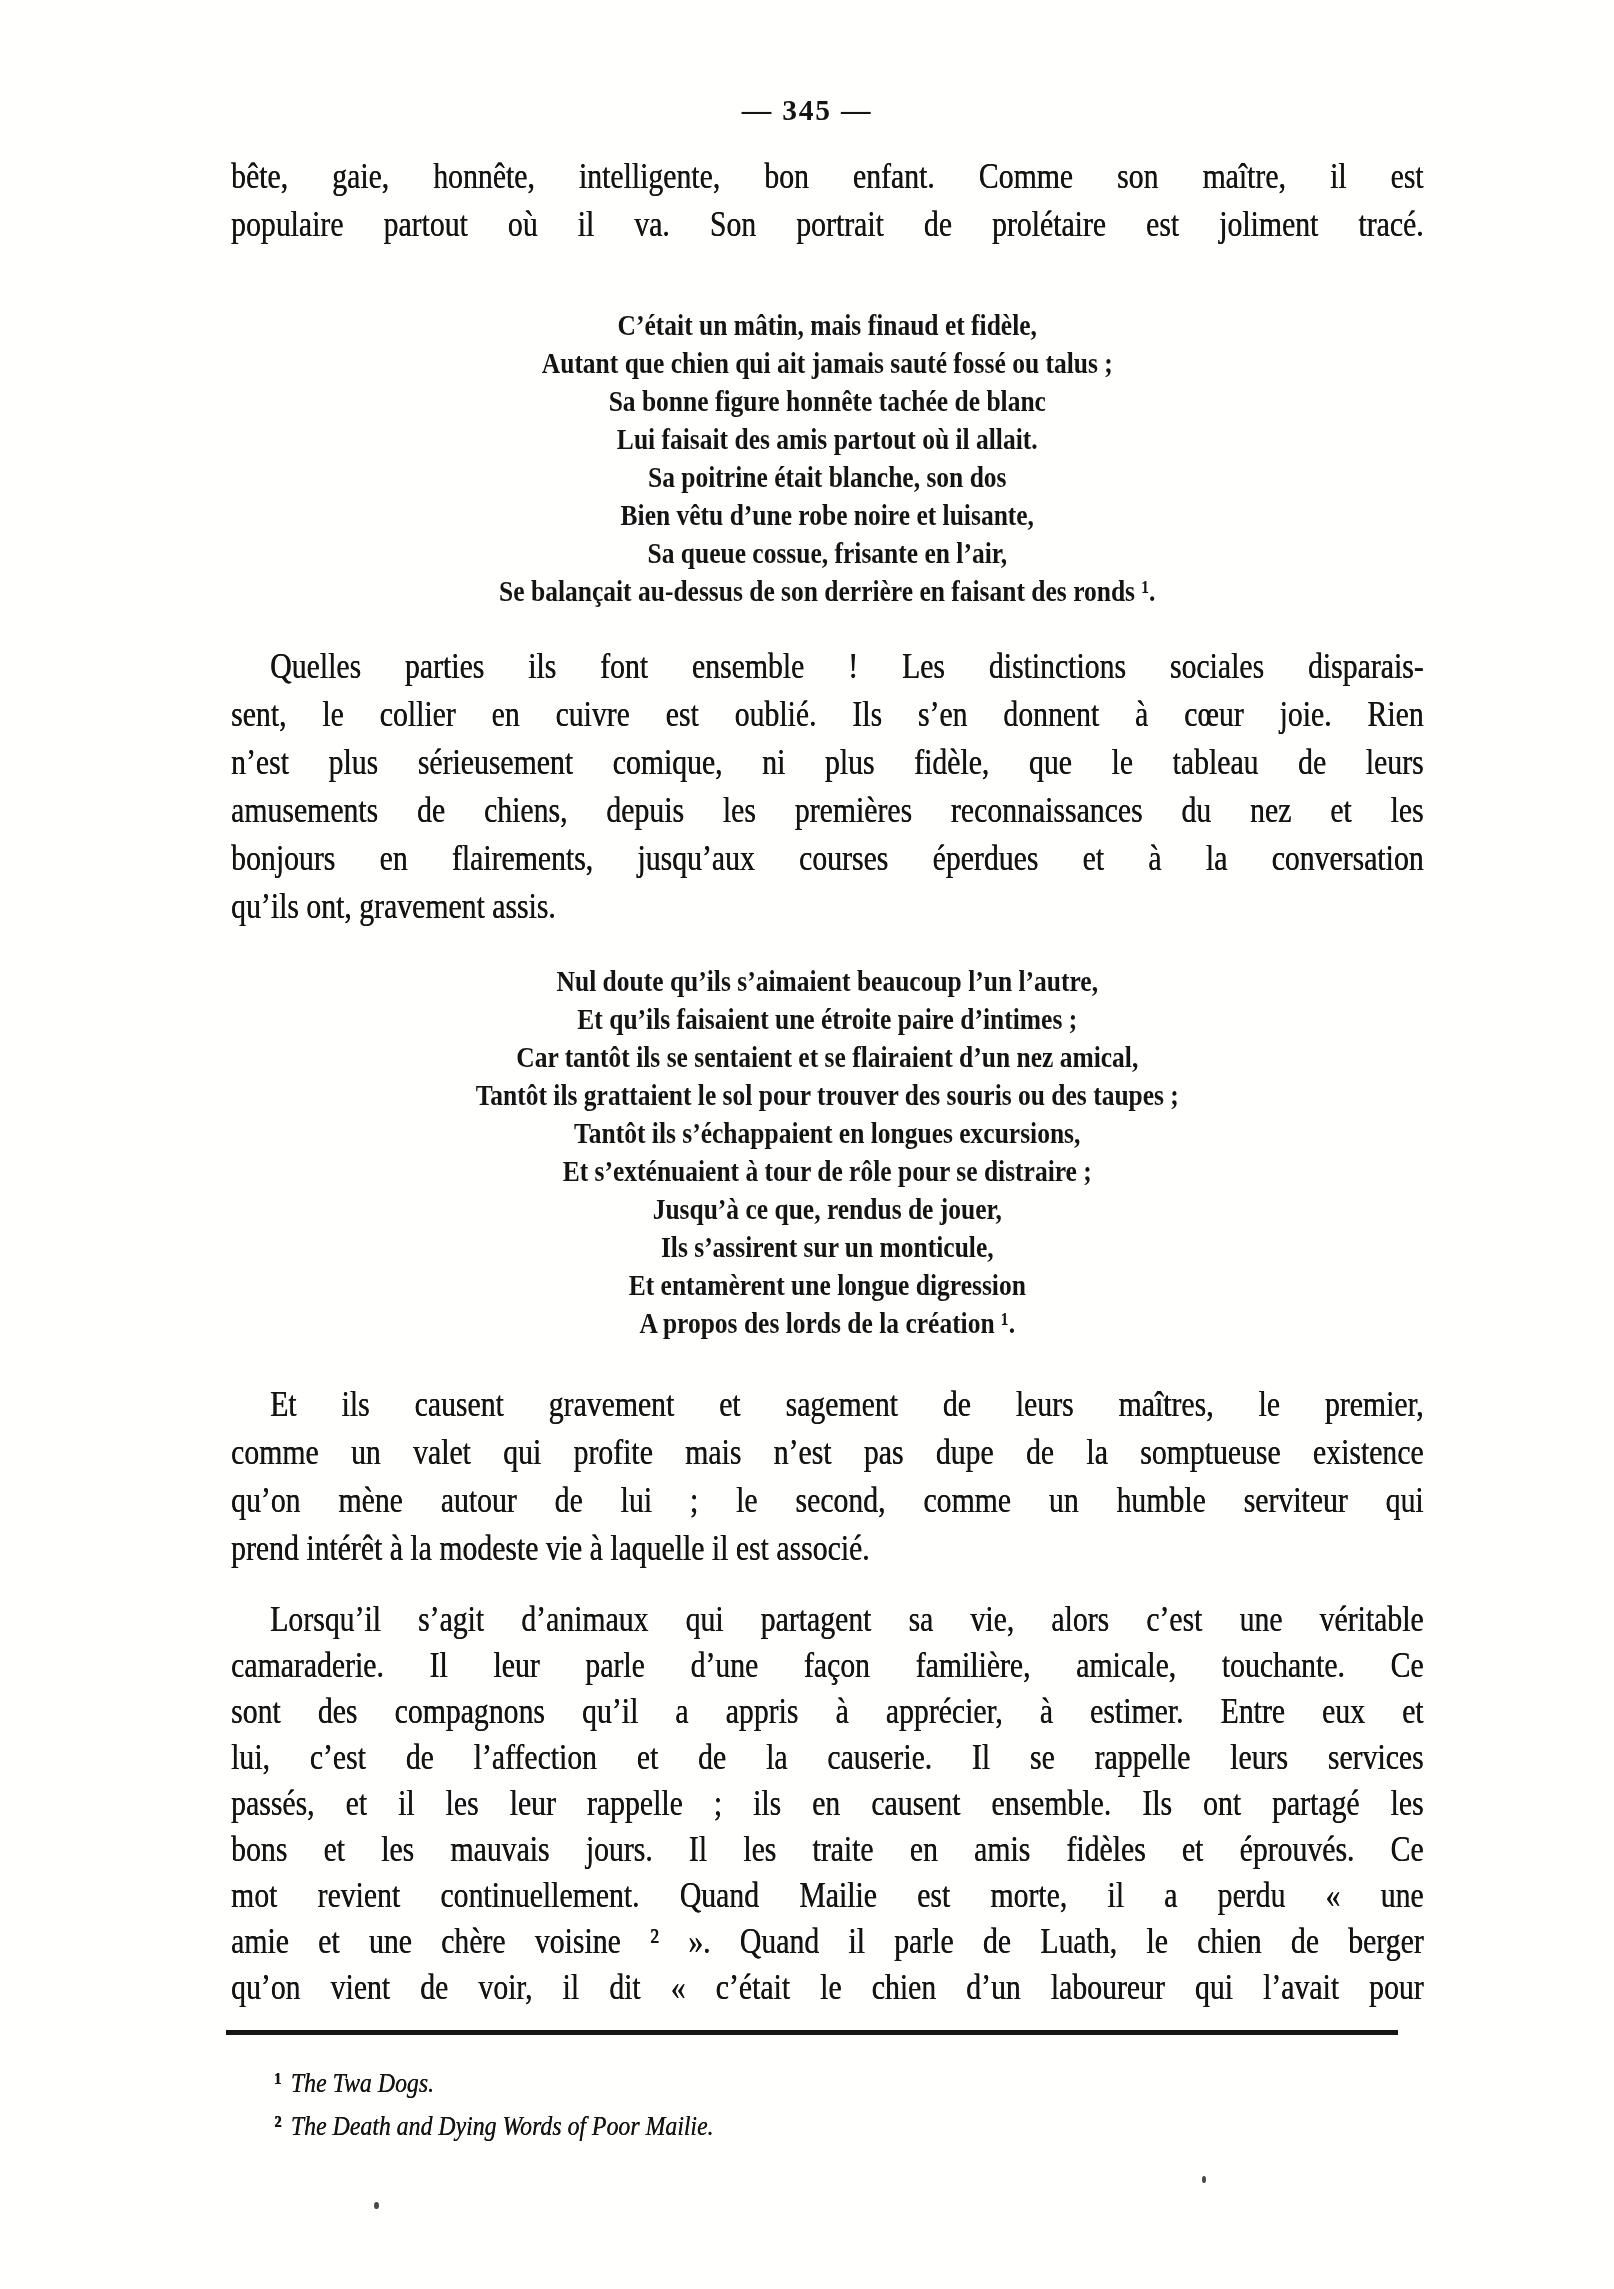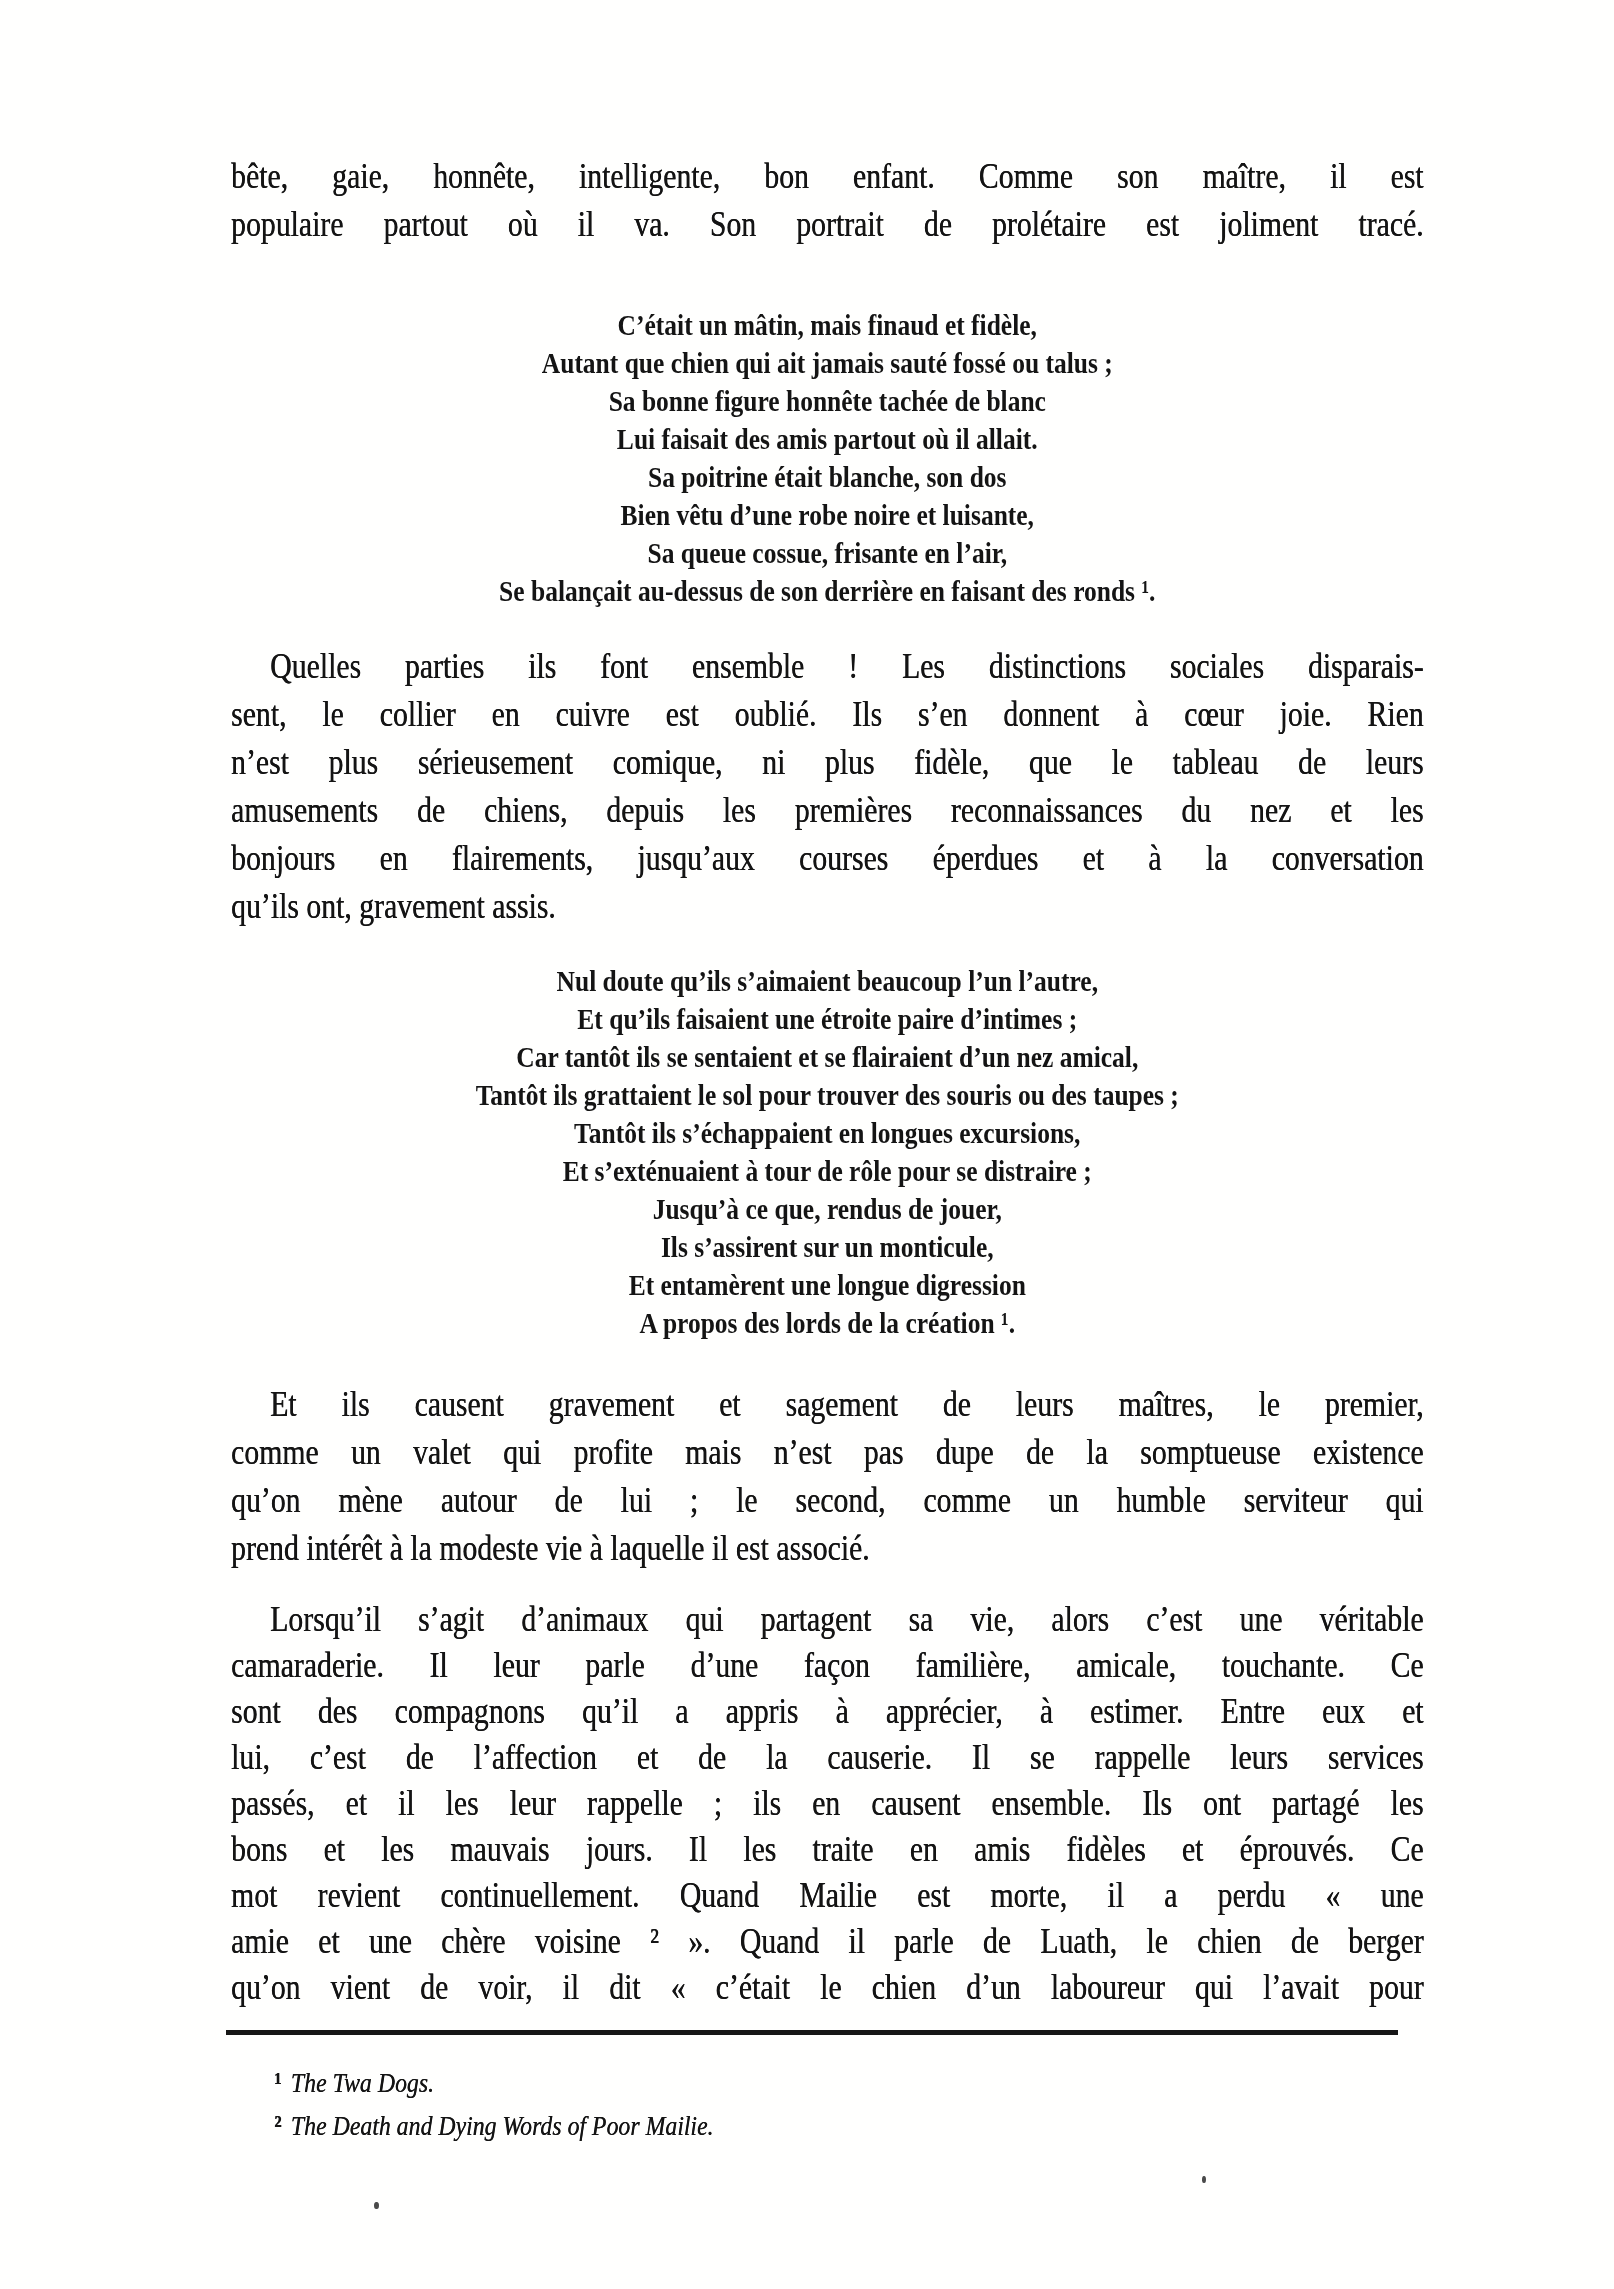--- a/index.html
+++ b/index.html
@@ -79,20 +79,21 @@
     opacity: 0.85;
   }
   #speck1 { left: 374px; top: 2202px; width: 4.6px; height: 7.4px; }
   #speck2 { left: 1202px; top: 2176px; width: 3.7px; height: 7.4px; }
 </style>
 </head>
 <body>
 
 <div class="page">
 
+  <div class="page-number">— 345 —</div>
 
   <div class="block para fill-last" style="top:153px">
       <div class="line">bête, gaie, honnête, intelligente, bon enfant. Comme son maître, il est</div>
       <div class="line">populaire partout où il va. Son portrait de prolétaire est joliment tracé.</div>
     </div>
 
   <div class="block verse" style="top:306px">
       <div class="line">C’était un mâtin, mais finaud et fidèle,</div>
       <div class="line">Autant que chien qui ait jamais sauté fossé ou talus ;</div>
       <div class="line">Sa bonne figure honnête tachée de blanc</div>

